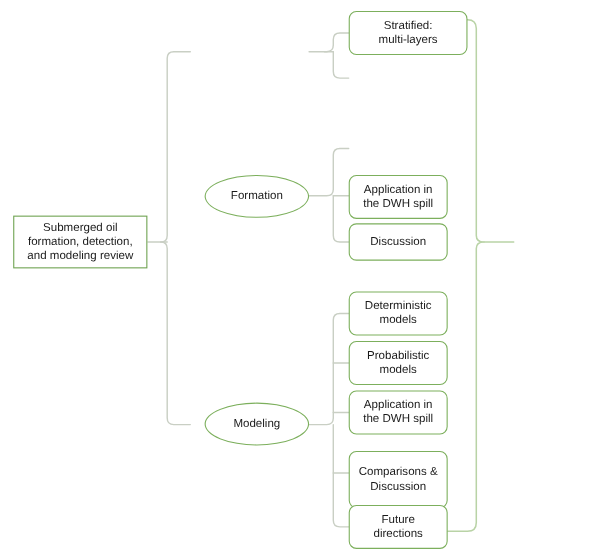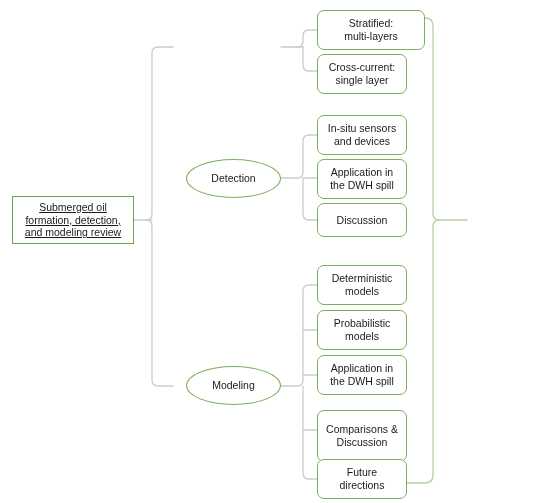--- a/index.html
+++ b/index.html
@@ -83,35 +83,31 @@
       <path d="M303 375 L317 375"></path>
       <path d="M303 430 L317 430"></path>
     </g>
     <g fill="none" stroke="#b9d3a6" stroke-width="1.4" stroke-linecap="round" stroke-linejoin="round">
 
       <path d="M407 18 L425 18 Q433 18 433 26 L433 214 Q433 220 440 220 Q433 220 433 226 L433 475 Q433 483 425 483 L407 483"></path>
       <path d="M440 220 L467 220"></path>
     </g>
   </svg>
 
-  <div class="node root-node" style="left:12px; top:196px; width:122px; height:48px;text-decoration:underline;">Submerged oil
+  <div class="node root-node" style="left:12px; top:196px; width:122px; height:48px;">Submerged oil
 formation, detection,
 and modeling review</div>
 
 
   <div class="node leaf-node" style="left:317px; top:10px; width:108px; height:40px;">Stratified:
 multi-layers</div>
 
-  <div class="node leaf-node" style="left:317px; top:54px; width:90px; height:40px;">Cross-current:
-single layer</div>
 
-  <div class="node branch-node" style="left:186px; top:159px; width:95px; height:39px;">Detection</div>
+  <div class="node branch-node" style="left:186px; top:159px; width:95px; height:39px;">Formation</div>
 
-  <div class="node leaf-node" style="left:317px; top:115px; width:90px; height:40px;">In-situ sensors
-and devices</div>
 
   <div class="node leaf-node" style="left:317px; top:159px; width:90px; height:40px;">Application in
 the DWH spill</div>
 
   <div class="node leaf-node" style="left:317px; top:203px; width:90px; height:34px;">Discussion</div>
 
   <div class="node branch-node" style="left:186px; top:366px; width:95px; height:39px;">Modeling</div>
 
   <div class="node leaf-node" style="left:317px; top:265px; width:90px; height:40px;">Deterministic
 models</div>

